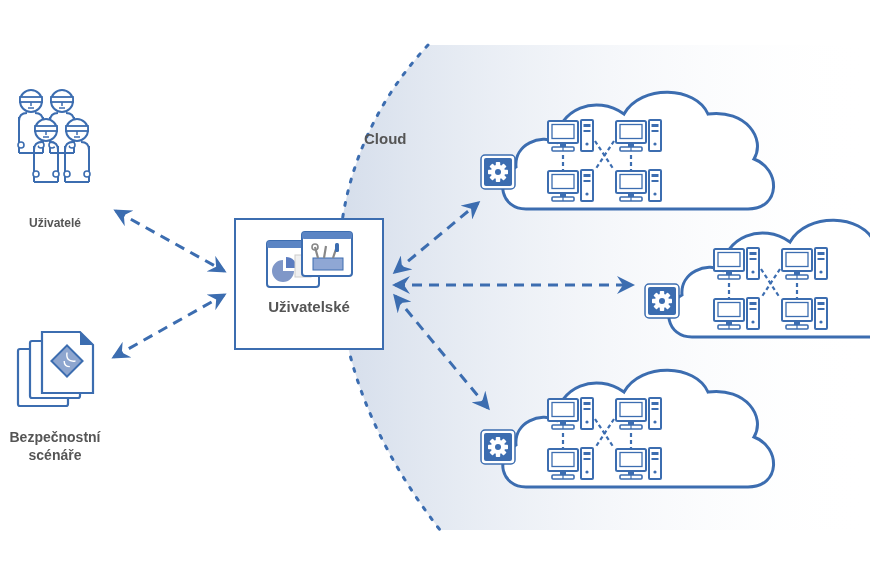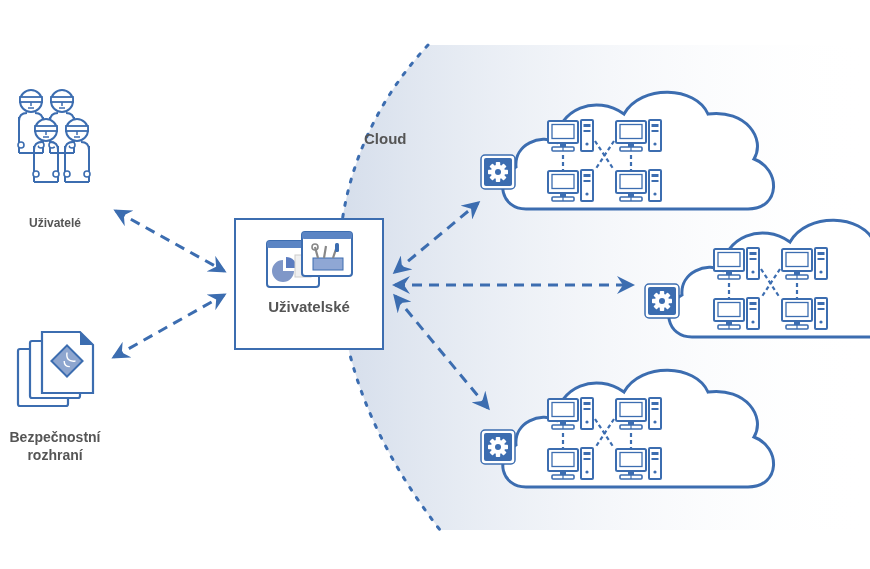--- a/index.html
+++ b/index.html
@@ -143,18 +143,18 @@
     <line x1="395" y1="285" x2="632" y2="285" marker-start="url(#ah)" marker-end="url(#ah)"></line>
     <line x1="395" y1="296" x2="488" y2="408" marker-start="url(#ah)" marker-end="url(#ah)"></line>
   </g>
 </svg>
 
 <div class="label" id="lbl-users">
   <span>Uživatelé</span>
 </div>
 <div class="label" id="lbl-scripts">
   <div>Bezpečnostní</div>
-  <div>rozhraní</div>
+  <div>scénáře</div>
 </div>
 <div class="label" id="lbl-cloud">Cloud</div>
 <div class="label" id="lbl-ui">
   <div>Uživatelské</div>
 </div>
 
 </body></html>

